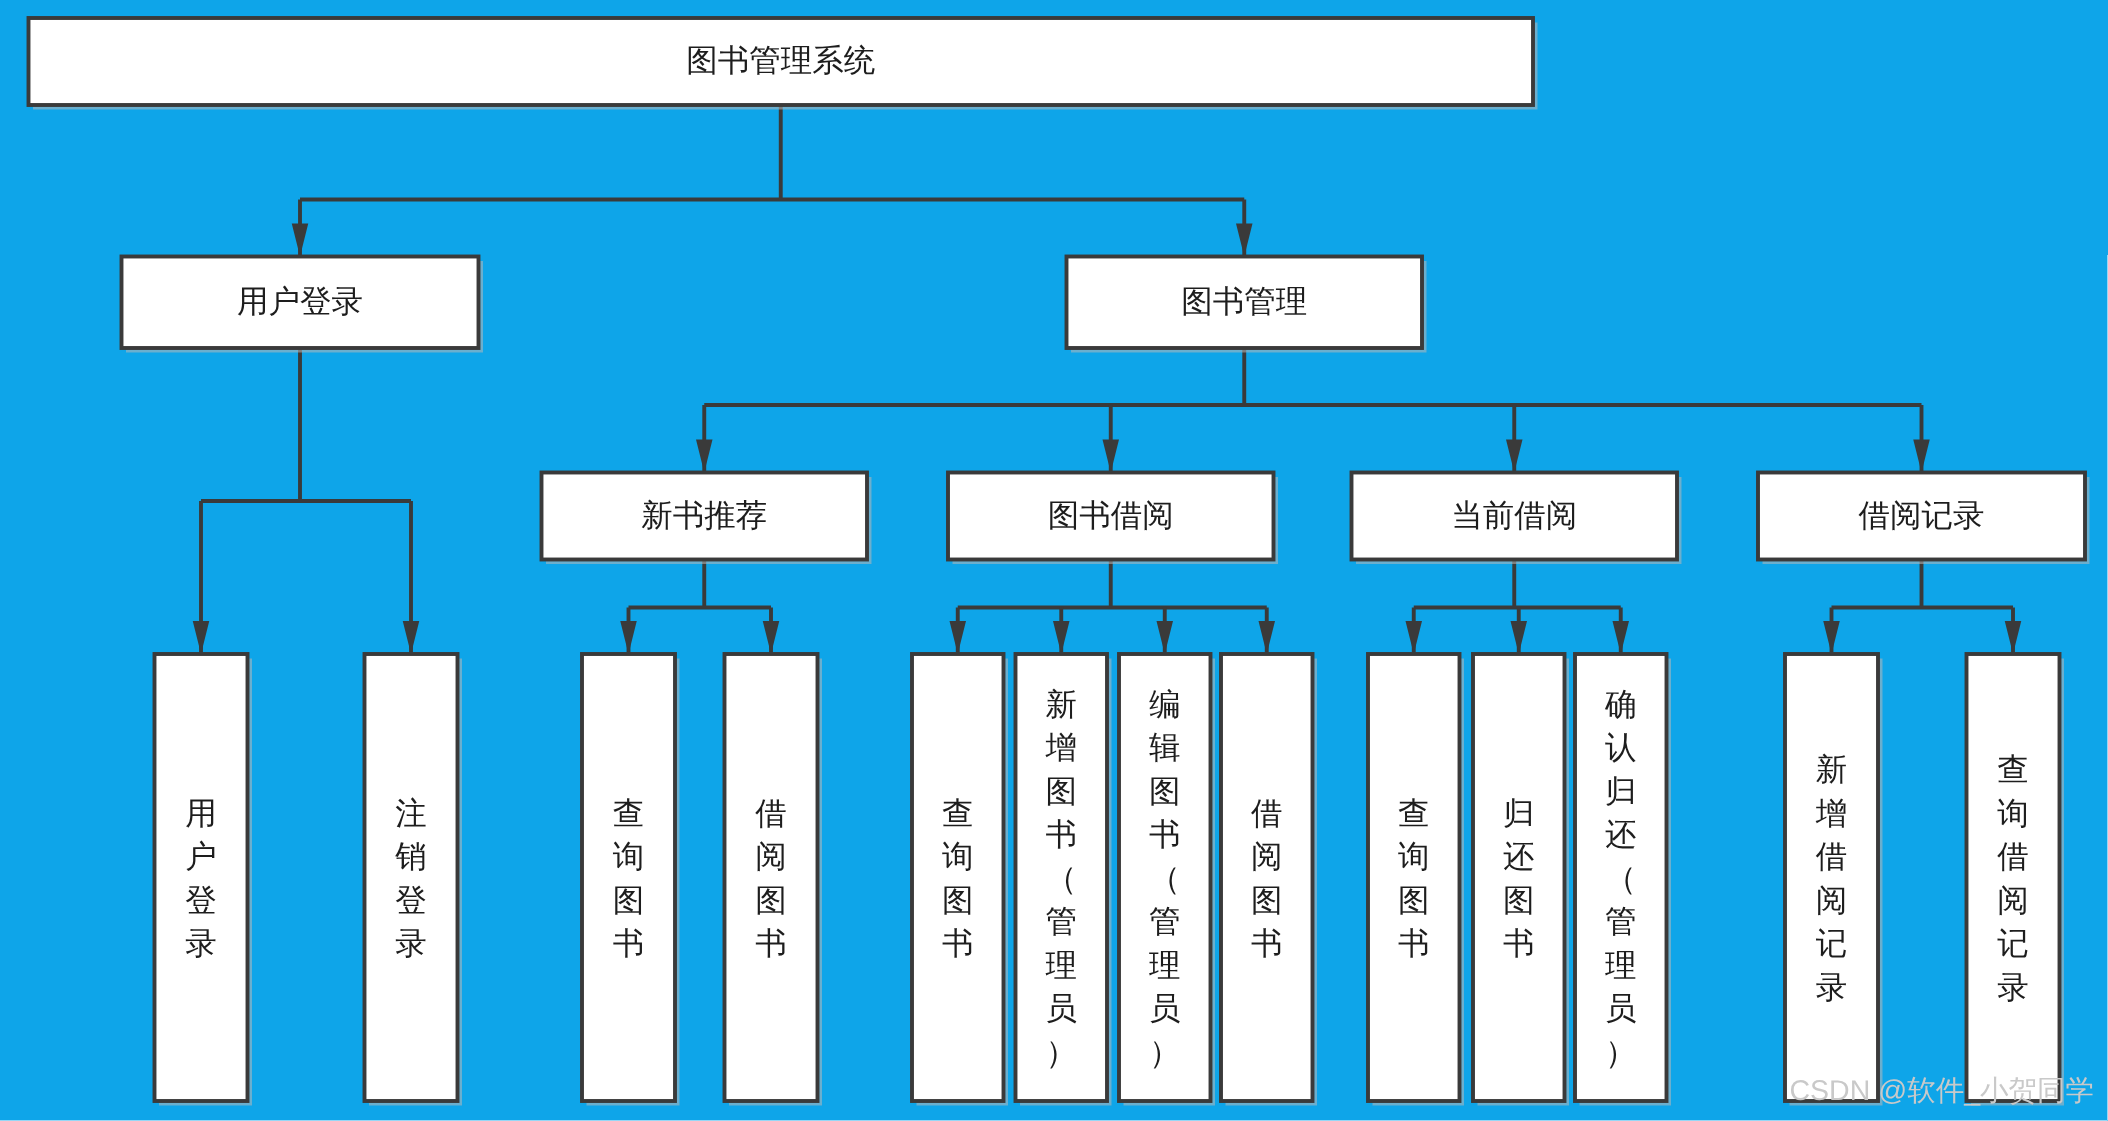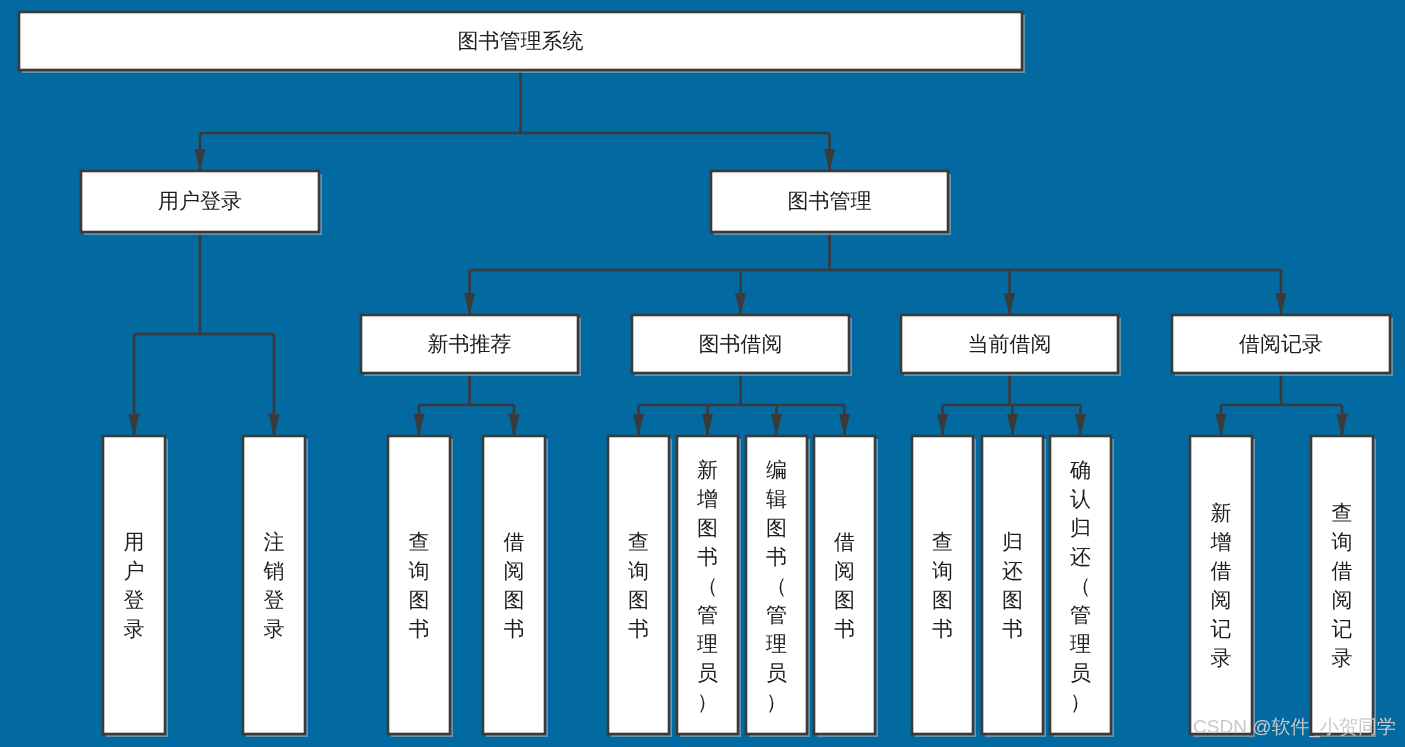--- a/index.html
+++ b/index.html
@@ -8,21 +8,21 @@
     padding: 0;
     background: #ffffff;
   }
   body {
     font-family: "Liberation Sans", "DejaVu Sans", sans-serif;
   }
   #diagram-root {
     position: relative;
     width: 1405px;
     height: 747px;
-    background: #0369a1;
+    background: #0ea5e9;
     overflow: hidden;
   }
   svg.diagram-canvas {
     position: absolute;
     left: 0;
     top: 0;
     width: 1405px;
     height: 747px;
     display: block;
   }

